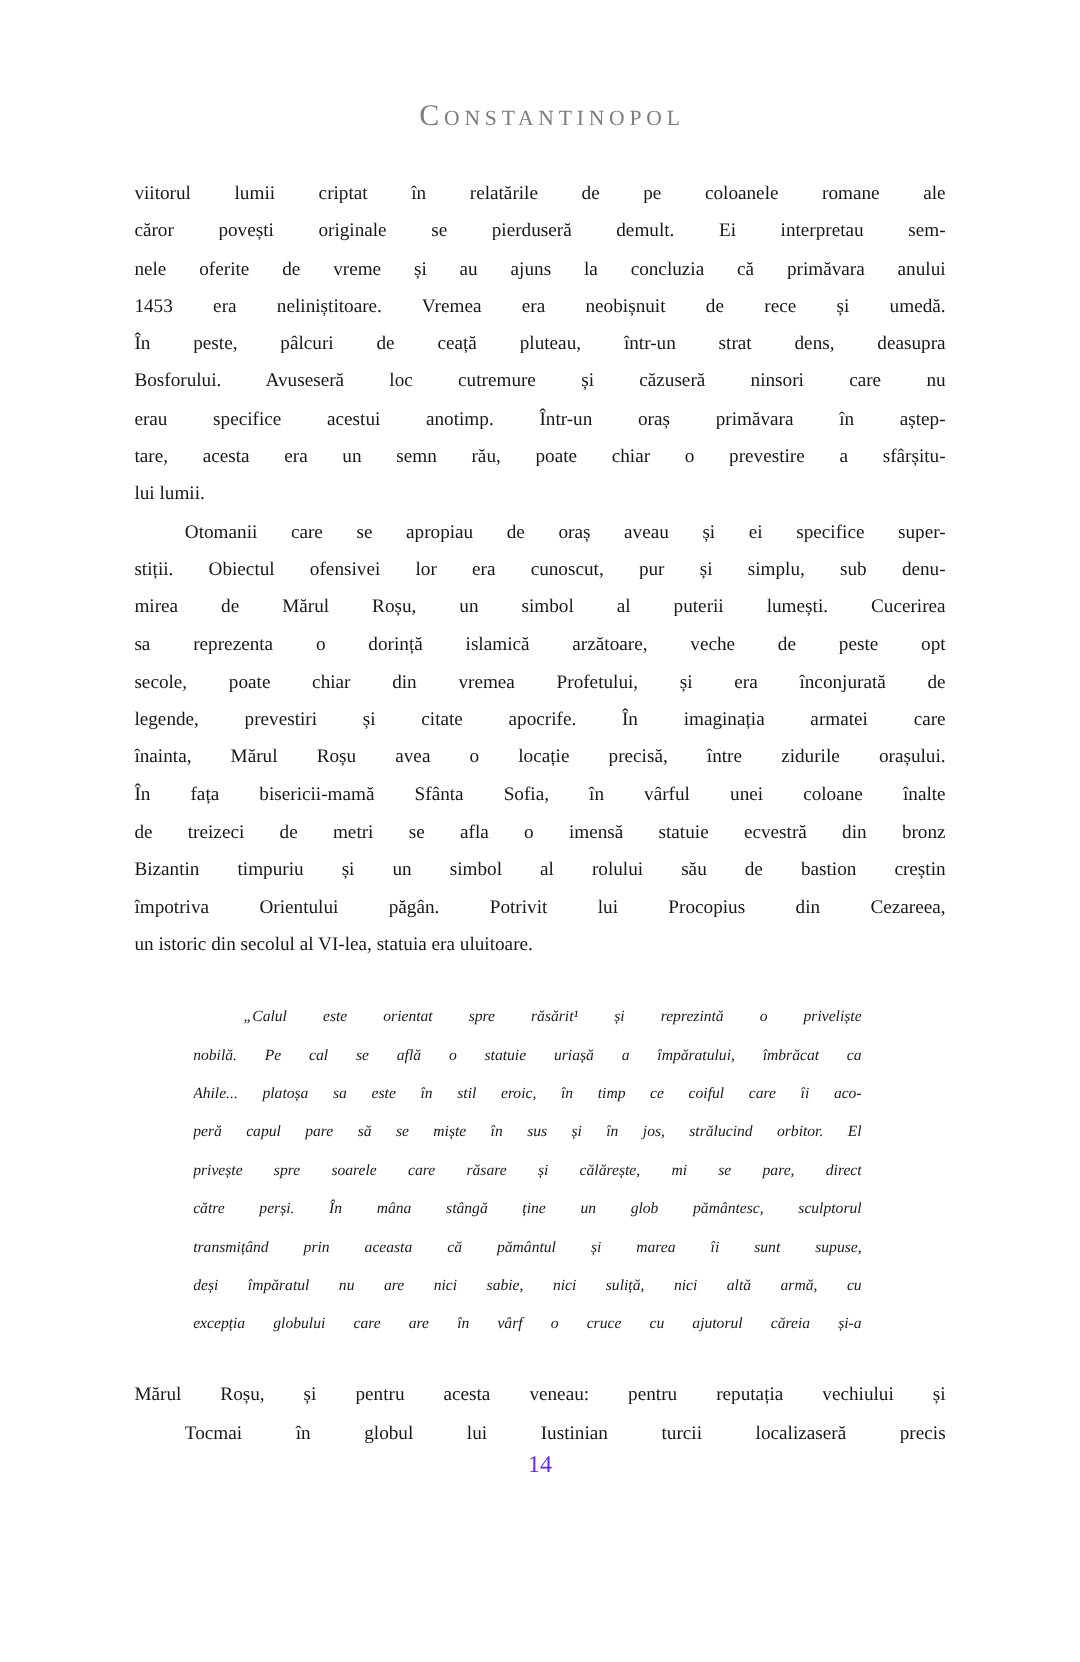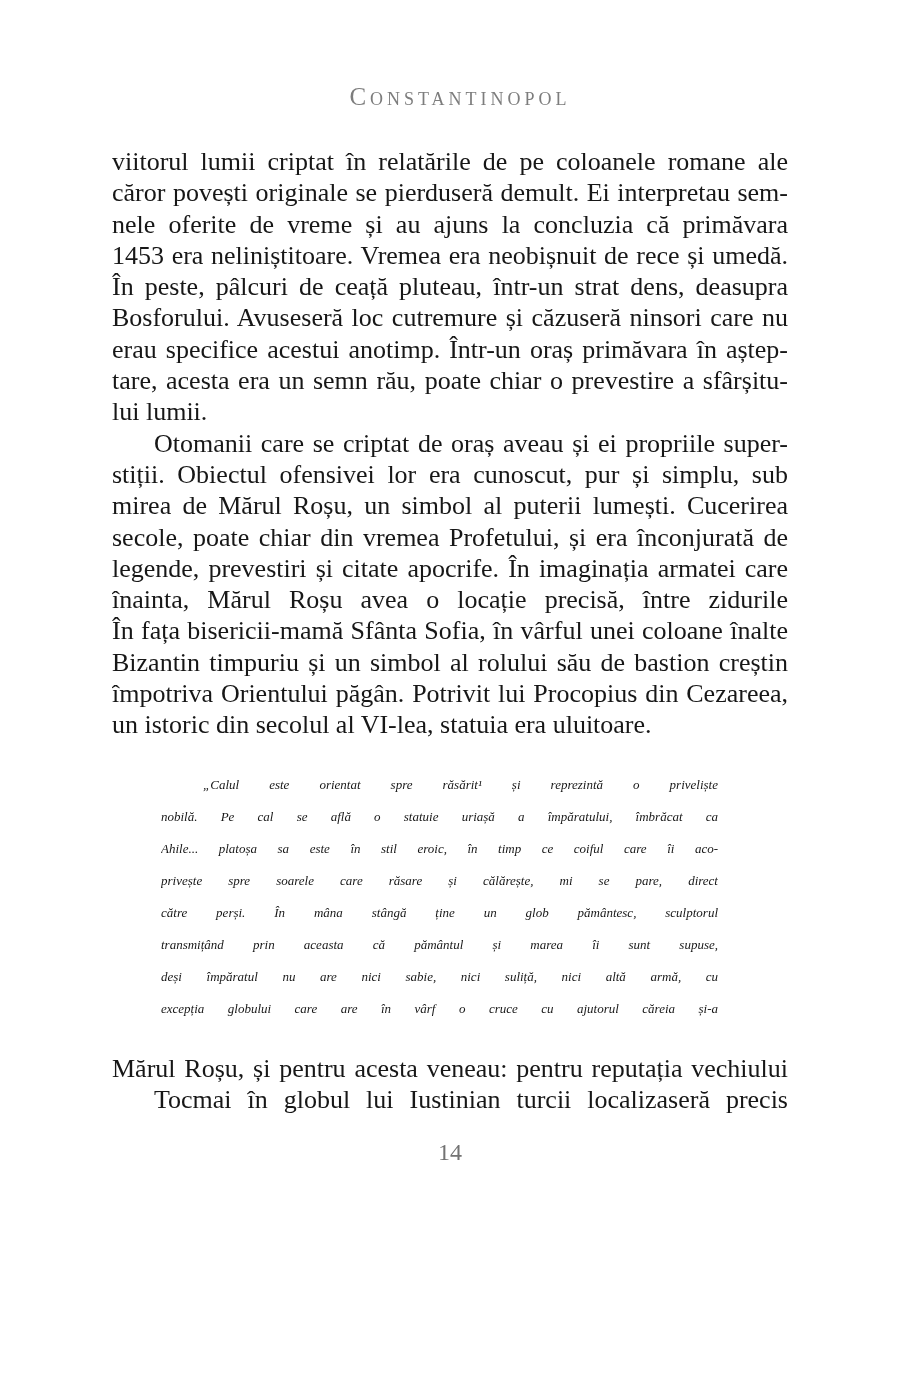--- a/index.html
+++ b/index.html
@@ -24,45 +24,44 @@
     font-variant: small-caps;
     font-size: 25px;
     letter-spacing: 4px;
     line-height: 26px;
     color: #7d7d7d;
     padding-left: 20px;
   }
   .text-block { margin-left: 112px; margin-right: 112px; }
   .body-text {
     margin-top: 36px;
-    font-size: 26px;
+    font-size: 16px;
     line-height: 31.3px;
   }
   .body-text .line { height: 31.3px; }
   .quote-text {
     margin: 28px 182px 0 161px;
     font-size: 13px;
     line-height: 32px;
     font-style: italic;
   }
   .quote-text .line { height: 32px; }
   .closing { margin-top: 28px; }
   .line {
     text-align: justify;
     text-align-last: justify;
     overflow: hidden;
     white-space: normal;
   }
   .line.indent { text-indent: 42px; }
   .line.no-just { text-align-last: left; }
   .folio {
-    margin-top: 24px;
     text-align: center;
-    font-size: 24px;
-    color: #737373;
+    font-size: 20px;
+    color: #6d28d9;
   }
 </style>
 </head>
 <body>
 
 <div class="page">
   <div class="running-head">Constantinopol</div>
 
   <div class="text-block body-text">
       <div class="paragraph">
@@ -70,38 +69,41 @@
         <div class="line">căror povești originale se pierduseră demult. Ei interpretau sem-</div>
         <div class="line">nele oferite de vreme și au ajuns la concluzia că primăvara anului</div>
         <div class="line">1453 era neliniștitoare. Vremea era neobișnuit de rece și umedă.</div>
         <div class="line">În peste, pâlcuri de ceață pluteau, într-un strat dens, deasupra</div>
         <div class="line">Bosforului. Avuseseră loc cutremure și căzuseră ninsori care nu</div>
         <div class="line">erau specifice acestui anotimp. Într-un oraș primăvara în aștep-</div>
         <div class="line">tare, acesta era un semn rău, poate chiar o prevestire a sfârșitu-</div>
         <div class="line no-just">lui lumii.</div>
       </div>
       <div class="paragraph">
-        <div class="line indent">Otomanii care se criptat de oraș aveau și ei propriile super-</div>
+        <div class="line indent">Otomanii care se apropiau de oraș aveau și ei specifice super-</div>
         <div class="line">stiții. Obiectul ofensivei lor era cunoscut, pur și simplu, sub denu-</div>
         <div class="line">mirea de Mărul Roșu, un simbol al puterii lumești. Cucerirea</div>
+        <div class="line">sa reprezenta o dorință islamică arzătoare, veche de peste opt</div>
         <div class="line">secole, poate chiar din vremea Profetului, și era înconjurată de</div>
         <div class="line">legende, prevestiri și citate apocrife. În imaginația armatei care</div>
         <div class="line">înainta, Mărul Roșu avea o locație precisă, între zidurile orașului.</div>
         <div class="line">În fața bisericii-mamă Sfânta Sofia, în vârful unei coloane înalte</div>
+        <div class="line">de treizeci de metri se afla o imensă statuie ecvestră din bronz</div>
         <div class="line">Bizantin timpuriu și un simbol al rolului său de bastion creștin</div>
         <div class="line">împotriva Orientului păgân. Potrivit lui Procopius din Cezareea,</div>
         <div class="line no-just">un istoric din secolul al VI-lea, statuia era uluitoare.</div>
       </div>
     </div>
 
   <div class="text-block quote-text">
       <div class="paragraph">
         <div class="line indent">„Calul este orientat spre răsărit¹ și reprezintă o priveliște</div>
         <div class="line">nobilă. Pe cal se află o statuie uriașă a împăratului, îmbrăcat ca</div>
         <div class="line">Ahile... platoșa sa este în stil eroic, în timp ce coiful care îi aco-</div>
+        <div class="line">peră capul pare să se miște în sus și în jos, strălucind orbitor. El</div>
         <div class="line">privește spre soarele care răsare și călărește, mi se pare, direct</div>
         <div class="line">către perși. În mâna stângă ține un glob pământesc, sculptorul</div>
         <div class="line">transmițând prin aceasta că pământul și marea îi sunt supuse,</div>
         <div class="line">deși împăratul nu are nici sabie, nici suliță, nici altă armă, cu</div>
         <div class="line">excepția globului care are în vârf o cruce cu ajutorul căreia și-a</div>
       </div>
     </div>
 
   <div class="text-block body-text closing">
       <div class="paragraph">

